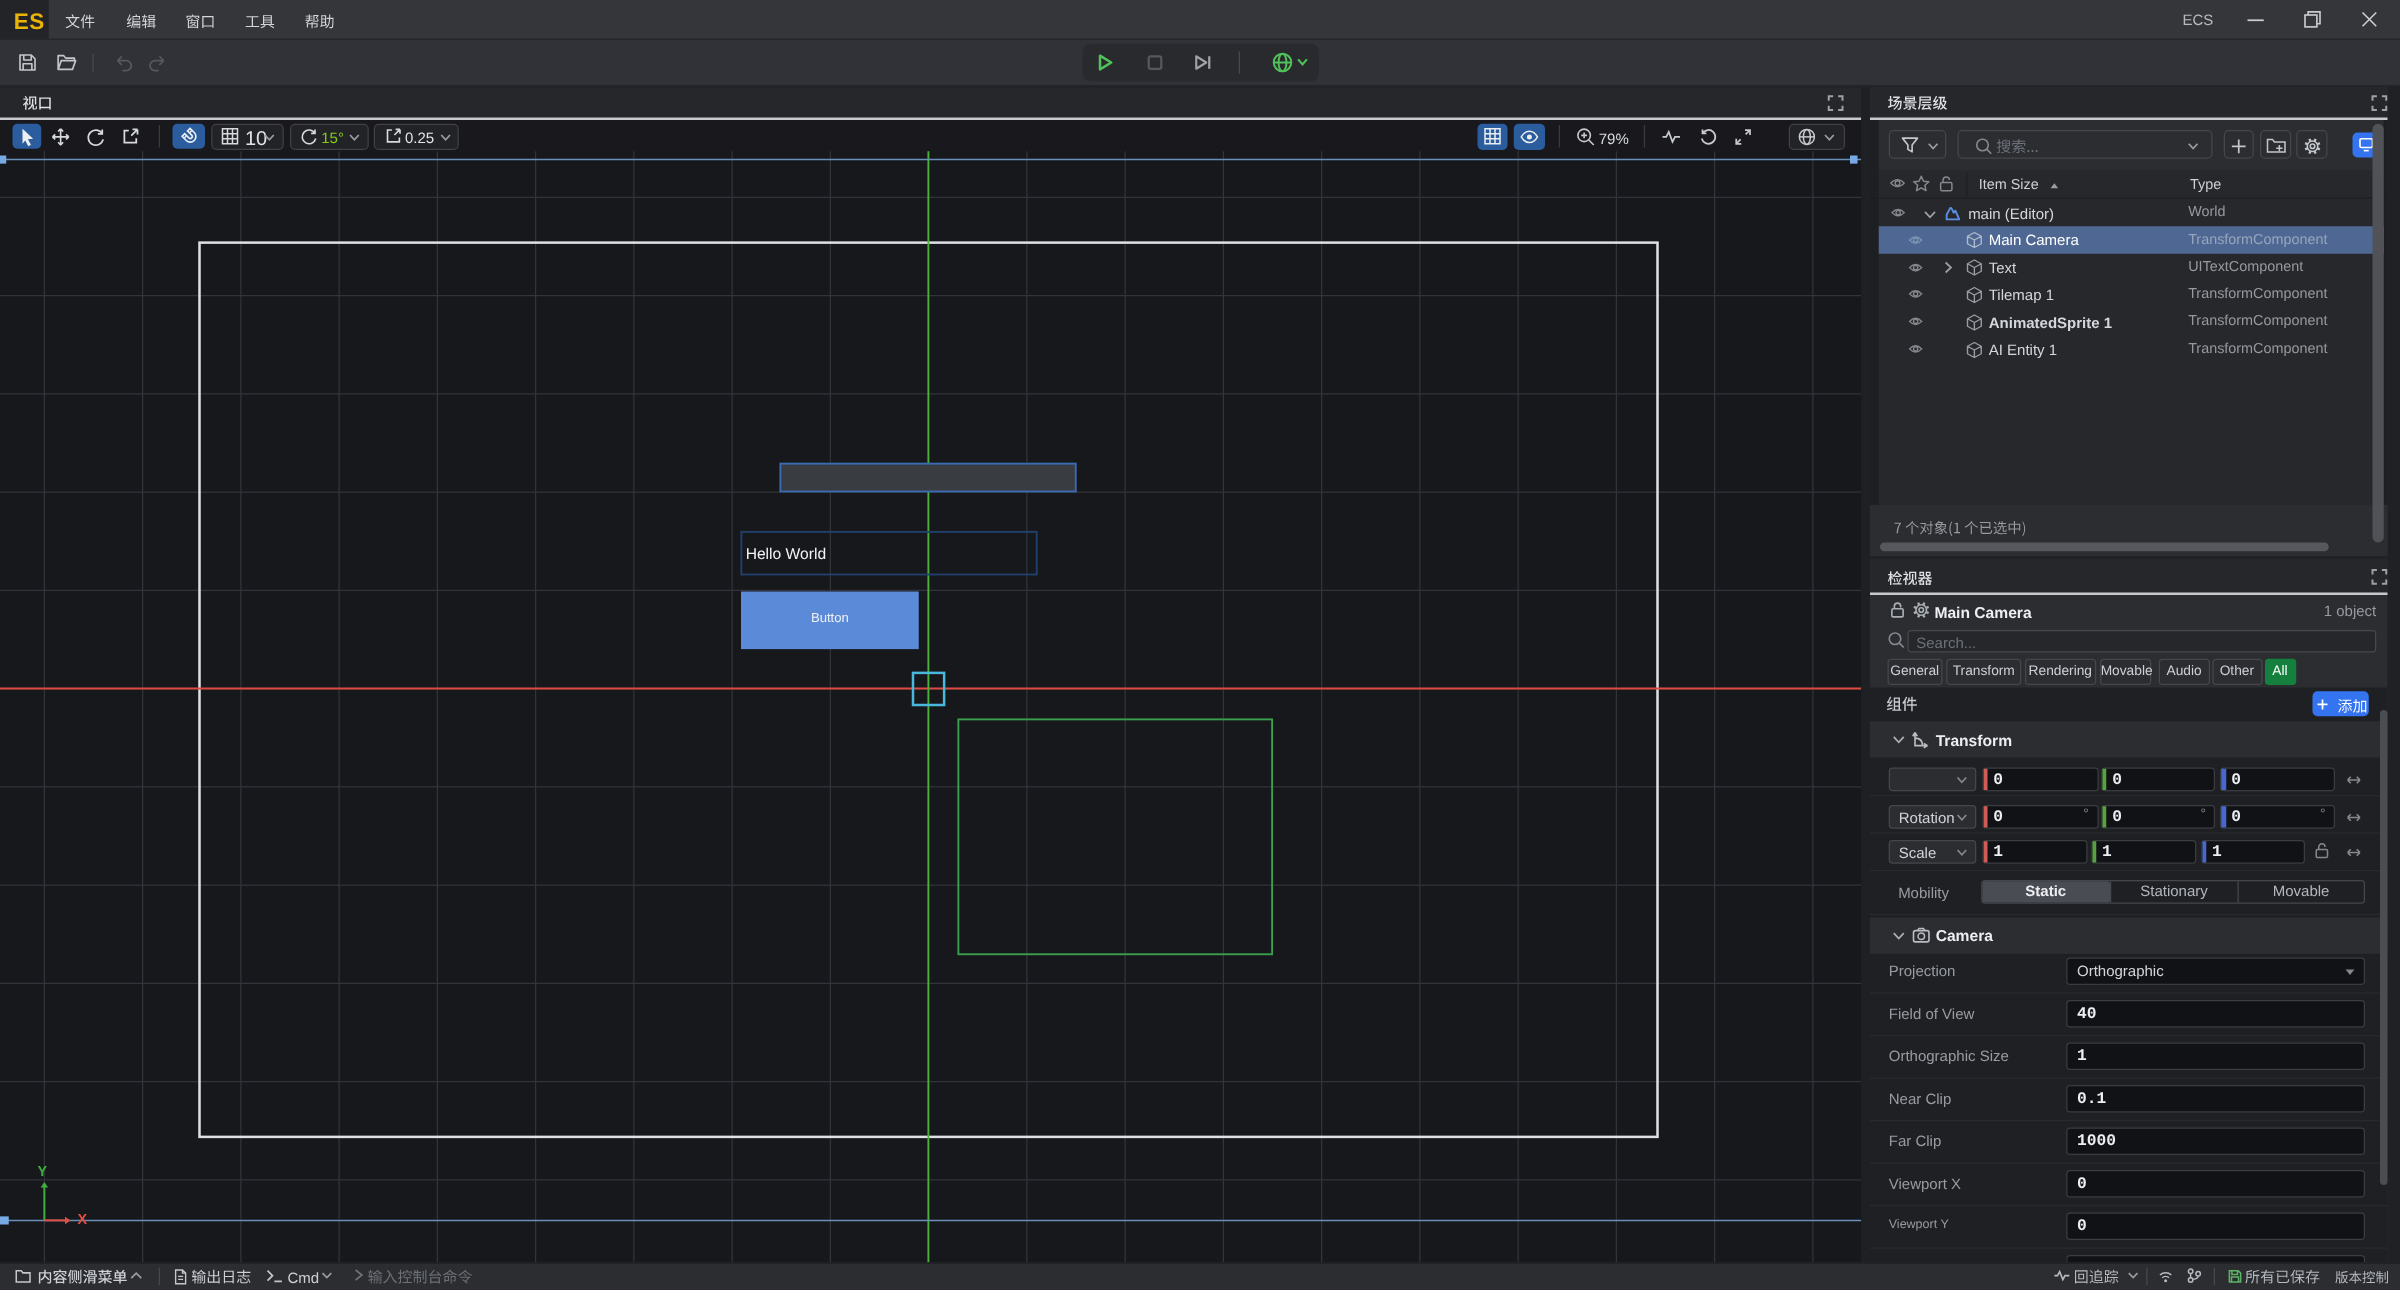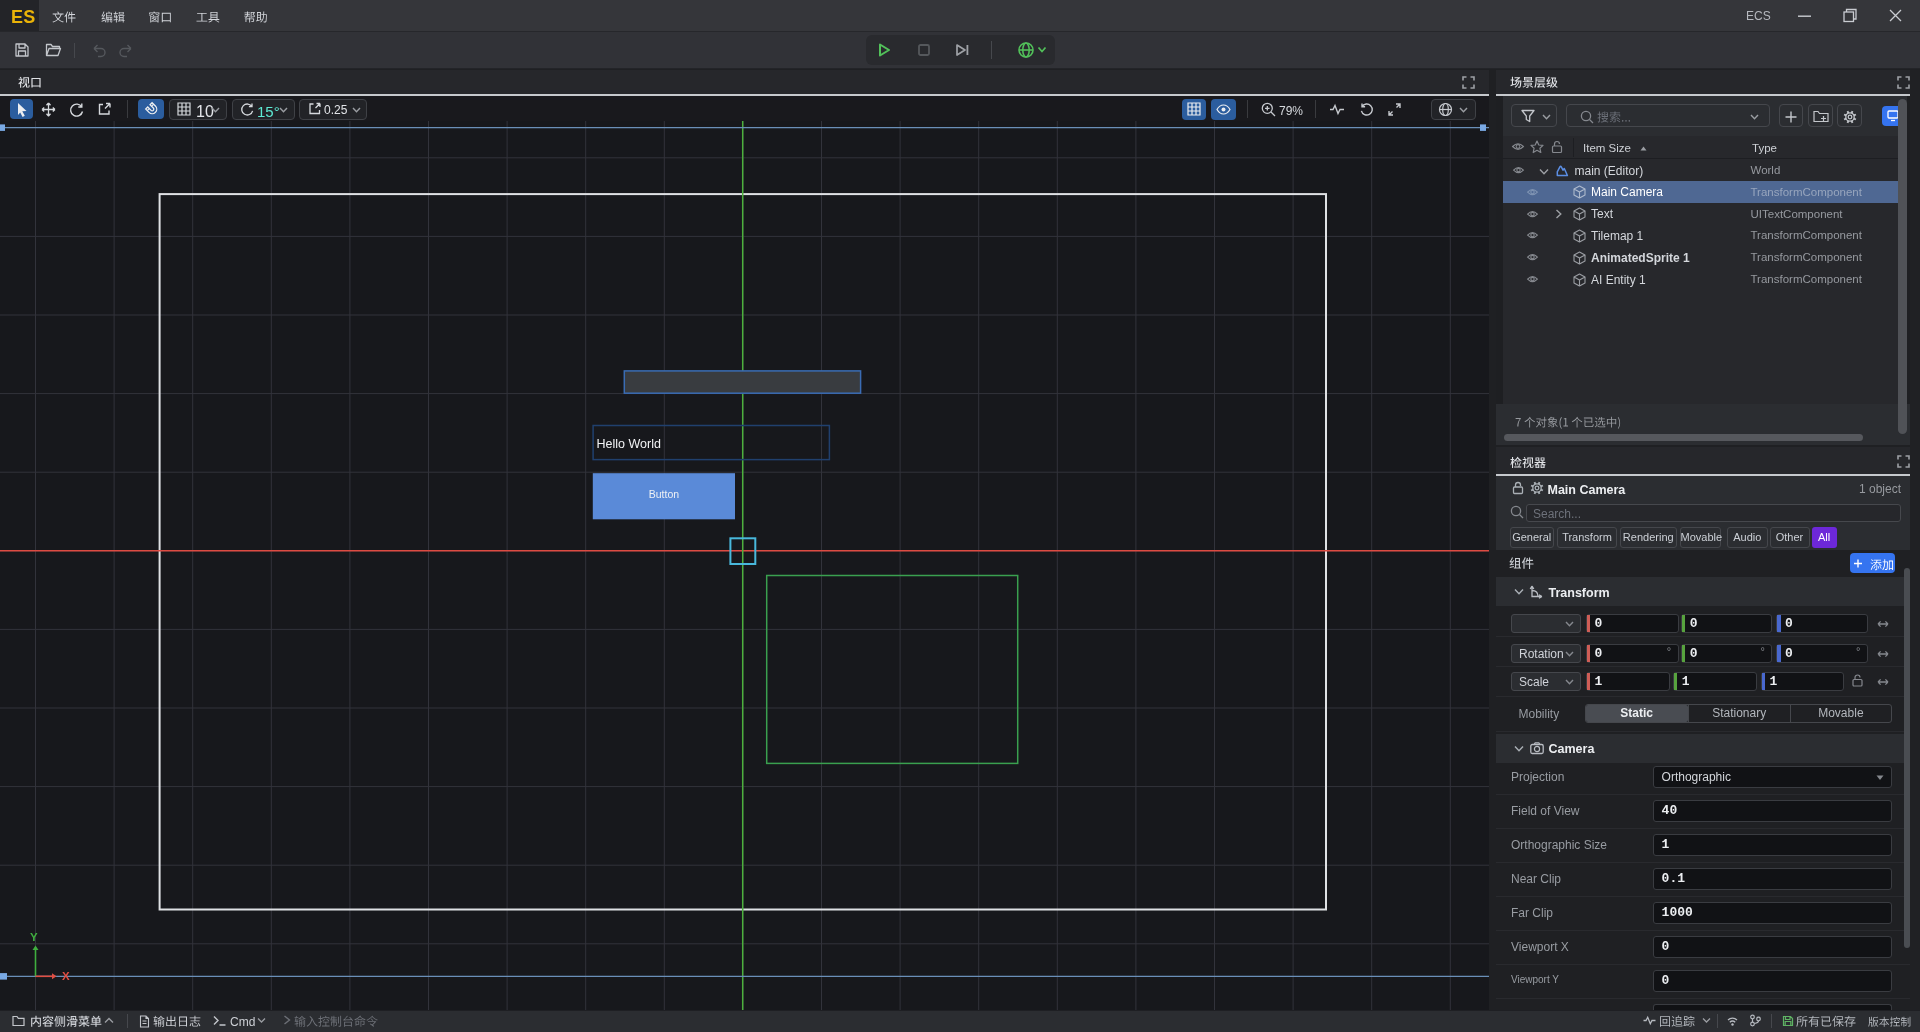--- a/index.html
+++ b/index.html
@@ -104,21 +104,21 @@
     <path d="M1 1 h12 v12 h-12 z M1 5.0 h12 M1 9.0 h12 M5.0 1 v12 M9.0 1 v12" fill="none" stroke="#d6d9dd" stroke-width="1.2"></path>
   </svg>
 <div class="abs" style="left:196px;top:103px;font-size:16px;color:#e2e4e8">10</div>
 <svg style="position:absolute;left:210.5px;top:106.5px;overflow:visible" width="9" height="7" viewBox="0 0 9 7">
     <path d="M1 1 L4.5 4.8 L8 1" fill="none" stroke="#9a9da2" stroke-width="1.4"></path>
   </svg>
 <div class="abs" style="left:231.5px;top:99px;width:63px;height:21px;background:#222327;border:1px solid #3f4146;border-radius:4px"></div>
 <svg style="position:absolute;left:240px;top:102px;overflow:visible" width="14" height="14" viewBox="0 0 14 14">
     <path d="M12 4.7 A5.5 5.5 0 1 0 12.6 8.8 M12 1.6 V4.7 H8.9" fill="none" stroke="#d6d9dd" stroke-width="1.3"></path>
   </svg>
-<div class="abs" style="left:257px;top:103px;font-size:15px;color:#5eead4">15°</div>
+<div class="abs" style="left:257px;top:103px;font-size:12px;color:#84cc16">15°</div>
 <svg style="position:absolute;left:279px;top:106.5px;overflow:visible" width="9" height="7" viewBox="0 0 9 7">
     <path d="M1 1 L4.5 4.8 L8 1" fill="none" stroke="#9a9da2" stroke-width="1.4"></path>
   </svg>
 <div class="abs" style="left:299px;top:99px;width:68px;height:21px;background:#222327;border:1px solid #3f4146;border-radius:4px"></div>
 <svg style="position:absolute;left:308px;top:102px;overflow:visible" width="13" height="13" viewBox="0 0 13 13">
     <path d="M5.5 2 H2 V11.5 H11.5 V8 M7.5 6 L12 1.5 M12 1.5 v3.5 M12 1.5 h-3.5" fill="none" stroke="#d6d9dd" stroke-width="1.3"></path>
   </svg>
 <div class="abs" style="left:324px;top:103px;font-size:12px;color:#e2e4e8">0.25</div>
 <svg style="position:absolute;left:352px;top:106.5px;overflow:visible" width="9" height="7" viewBox="0 0 9 7">
     <path d="M1 1 L4.5 4.8 L8 1" fill="none" stroke="#9a9da2" stroke-width="1.4"></path>
@@ -385,21 +385,21 @@
     <path d="M9.5 9.5 L13 13" stroke="#85888e" stroke-width="1.3"></path>
   </svg>
 <div class="abs" style="left:1525.5px;top:504px;width:375px;height:17.5px;background:#26272b;border:1px solid #46484d;border-radius:3px"></div>
 <div class="abs" style="left:1533px;top:506.5px;font-size:12px;color:#6d717a">Search...</div>
 <div class="abs" style="left:1509.5px;top:527px;width:44.5px;height:21px;border:1px solid #45474c;border-radius:3px;color:#ccd0d6;font-size:11px;text-align:center;line-height:19px">General</div>
 <div class="abs" style="left:1557px;top:527px;width:60px;height:21px;border:1px solid #45474c;border-radius:3px;color:#ccd0d6;font-size:11px;text-align:center;line-height:19px">Transform</div>
 <div class="abs" style="left:1619.5px;top:527px;width:57.5px;height:21px;border:1px solid #45474c;border-radius:3px;color:#ccd0d6;font-size:11px;text-align:center;line-height:19px">Rendering</div>
 <div class="abs" style="left:1679.5px;top:527px;width:41.5px;height:21px;border:1px solid #45474c;border-radius:3px;color:#ccd0d6;font-size:11px;text-align:center;line-height:19px">Movable</div>
 <div class="abs" style="left:1727px;top:527px;width:40.5px;height:21px;border:1px solid #45474c;border-radius:3px;color:#ccd0d6;font-size:11px;text-align:center;line-height:19px">Audio</div>
 <div class="abs" style="left:1769.5px;top:527px;width:40px;height:21px;border:1px solid #45474c;border-radius:3px;color:#ccd0d6;font-size:11px;text-align:center;line-height:19px">Other</div>
-<div class="abs" style="left:1811.5px;top:527px;width:25px;height:21px;background:#6d28d9;border-radius:3px;color:#fff;font-size:11px;text-align:center;line-height:21px">All</div>
+<div class="abs" style="left:1811.5px;top:527px;width:25px;height:21px;background:#15803d;border-radius:3px;color:#fff;font-size:11px;text-align:center;line-height:21px">All</div>
 <div class="abs" style="left:1496px;top:550px;width:414px;height:460px;background:#1f2023"></div>
 <svg style="position:absolute;left:1509px;top:552px;overflow:visible" width="60" height="24" viewBox="0 0 60 24">
     <g transform="translate(0,15.8)">
       <path d="M0.6 -0.8 0.8 0.3C2.0 -0.0 3.6 -0.4 5.0 -0.8L4.9 -1.8C3.3 -1.4 1.7 -1.1 0.6 -0.8ZM6.0 -9.9V-0.3H4.8V0.8H12.0V-0.3H11.0V-9.9ZM7.1 -0.3V-2.5H9.8V-0.3ZM7.1 -5.7H9.8V-3.5H7.1ZM7.1 -6.8V-8.8H9.8V-6.8ZM0.9 -5.2C1.1 -5.3 1.4 -5.4 2.8 -5.6C2.3 -4.9 1.8 -4.3 1.6 -4.0C1.2 -3.6 0.9 -3.3 0.6 -3.2C0.7 -2.9 0.9 -2.4 0.9 -2.2C1.2 -2.4 1.7 -2.5 5.1 -3.2C5.0 -3.4 5.0 -3.8 5.1 -4.1L2.6 -3.7C3.5 -4.8 4.5 -6.1 5.2 -7.4L4.3 -7.9C4.1 -7.5 3.8 -7.0 3.5 -6.6L2.0 -6.5C2.7 -7.5 3.5 -8.8 4.0 -10.1L3.0 -10.6C2.5 -9.1 1.5 -7.5 1.2 -7.1C0.9 -6.7 0.7 -6.4 0.5 -6.3C0.6 -6.0 0.8 -5.5 0.9 -5.2Z M16.4 -4.4V-3.2H20.0V1.1H21.1V-3.2H24.5V-4.4H21.1V-6.9H23.9V-8.1H21.1V-10.4H20.0V-8.1H18.6C18.7 -8.6 18.8 -9.1 18.9 -9.7L17.8 -9.9C17.5 -8.3 17.0 -6.7 16.3 -5.7C16.6 -5.6 17.1 -5.3 17.3 -5.1C17.6 -5.6 17.9 -6.2 18.2 -6.9H20.0V-4.4ZM15.7 -10.5C15.1 -8.7 14.0 -6.8 12.8 -5.6C13.0 -5.4 13.4 -4.7 13.5 -4.4C13.8 -4.8 14.1 -5.2 14.4 -5.6V1.0H15.6V-7.5C16.1 -8.3 16.5 -9.2 16.8 -10.2Z" fill="#c6cad0"></path>
     </g>
   </svg>
 <div class="abs" style="left:1850px;top:552.5px;width:45px;height:20.5px;background:#3574f0;border-radius:4px"></div>
 <svg style="position:absolute;left:1850px;top:552.5px;overflow:visible" width="45" height="20.5" viewBox="0 0 45 20.5">
     <path d="M8 6.5 V14.5 M4 10.5 H12" stroke="#fff" stroke-width="1.4"></path>
     <g transform="translate(20,16.2)">

